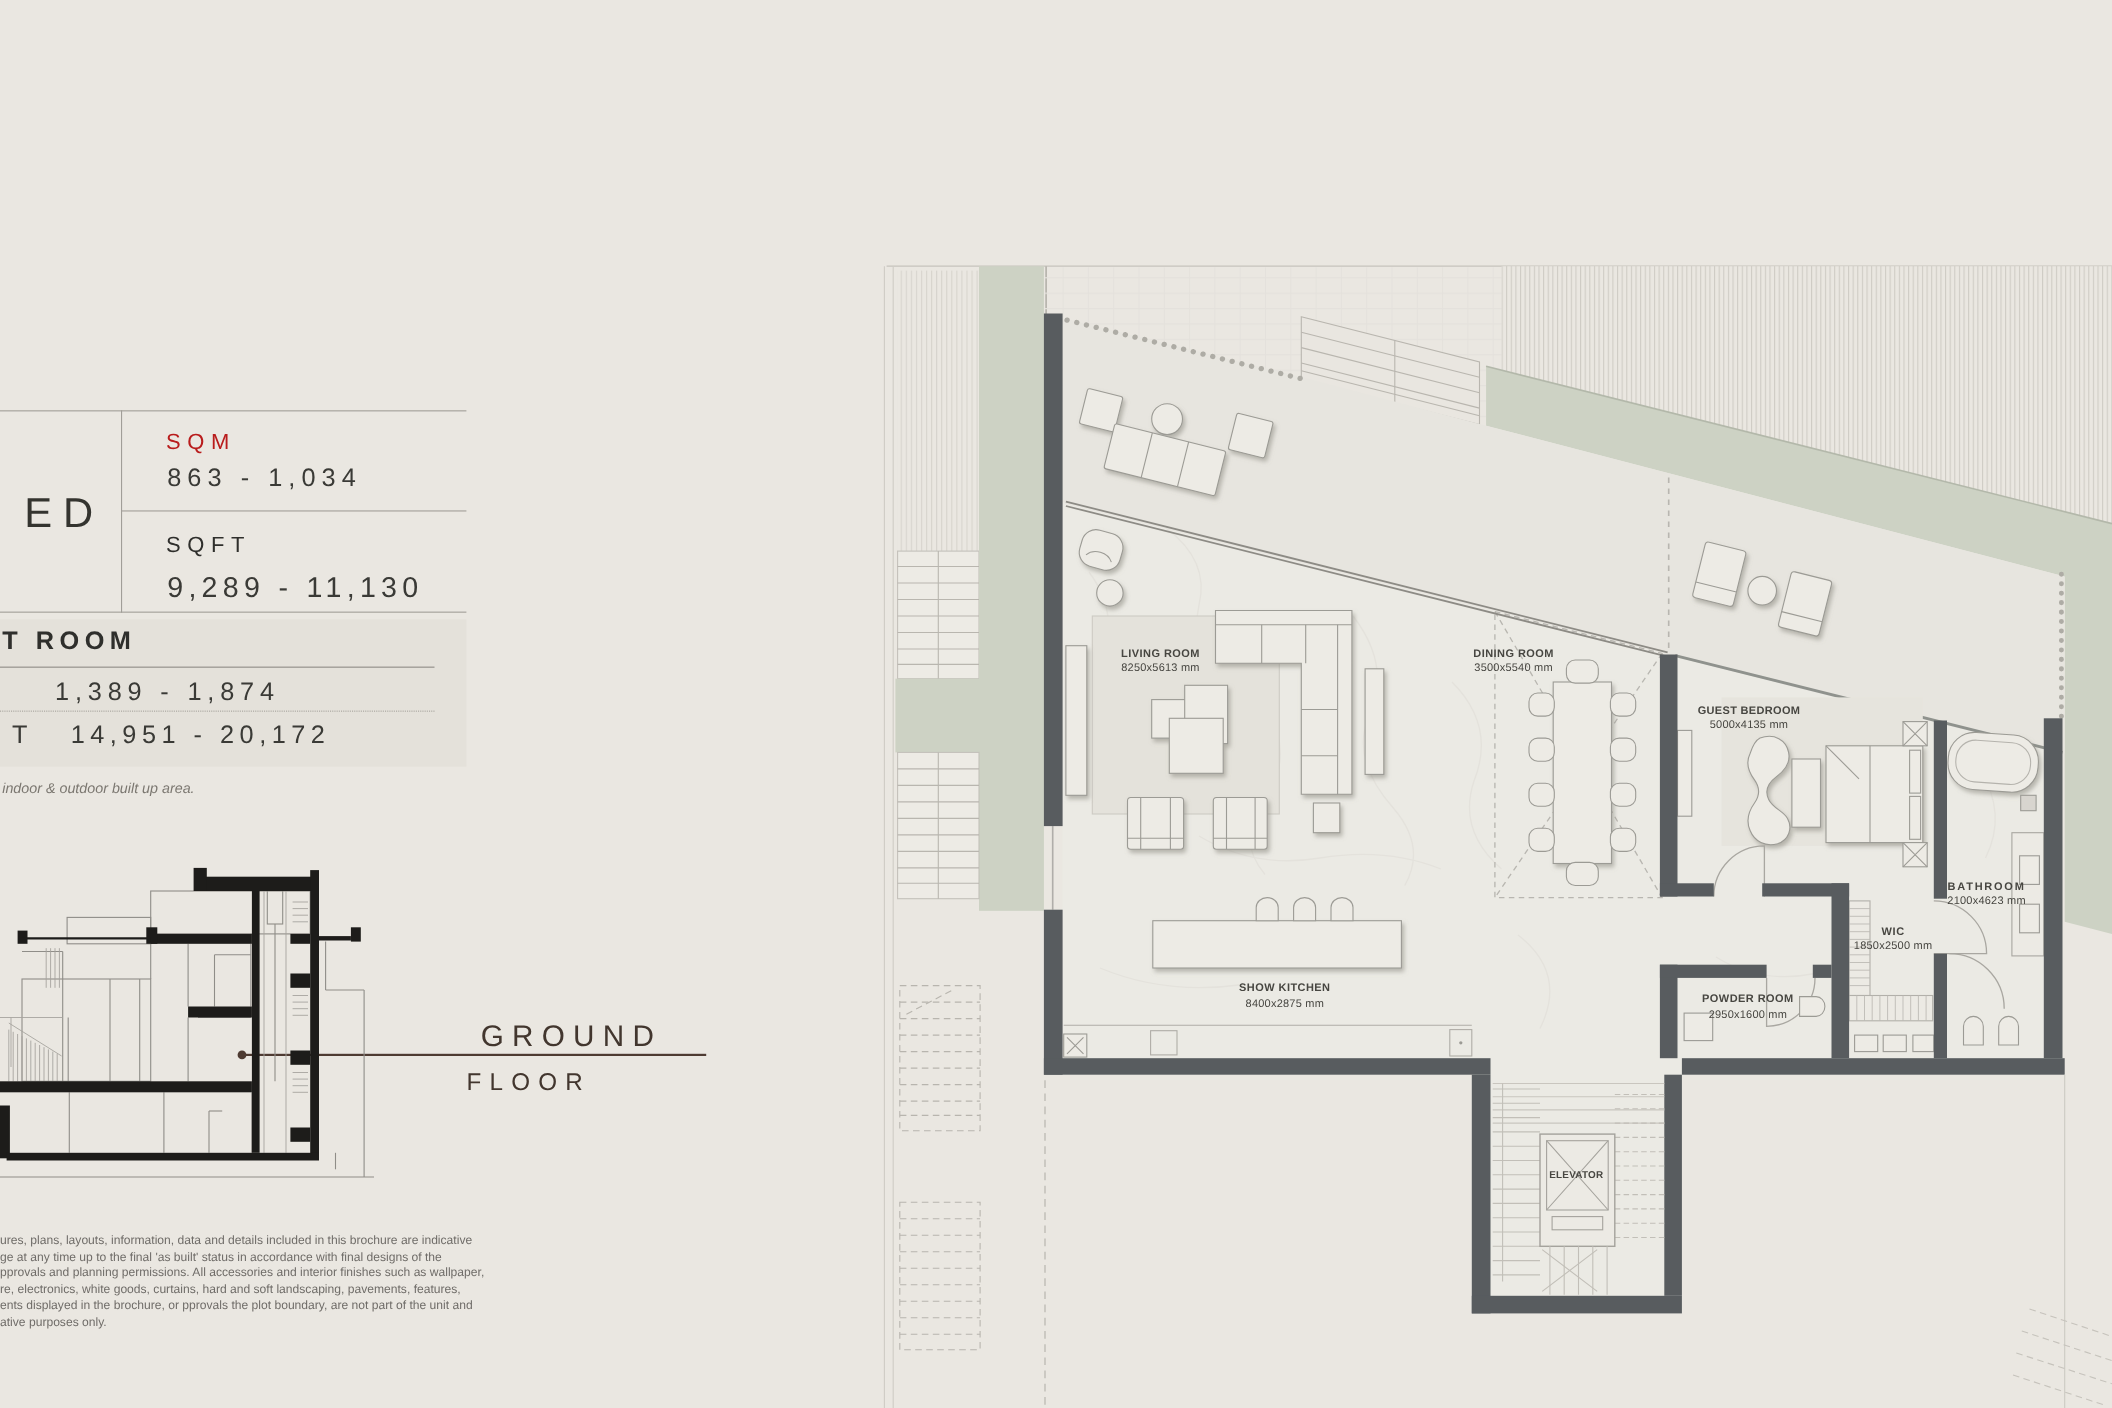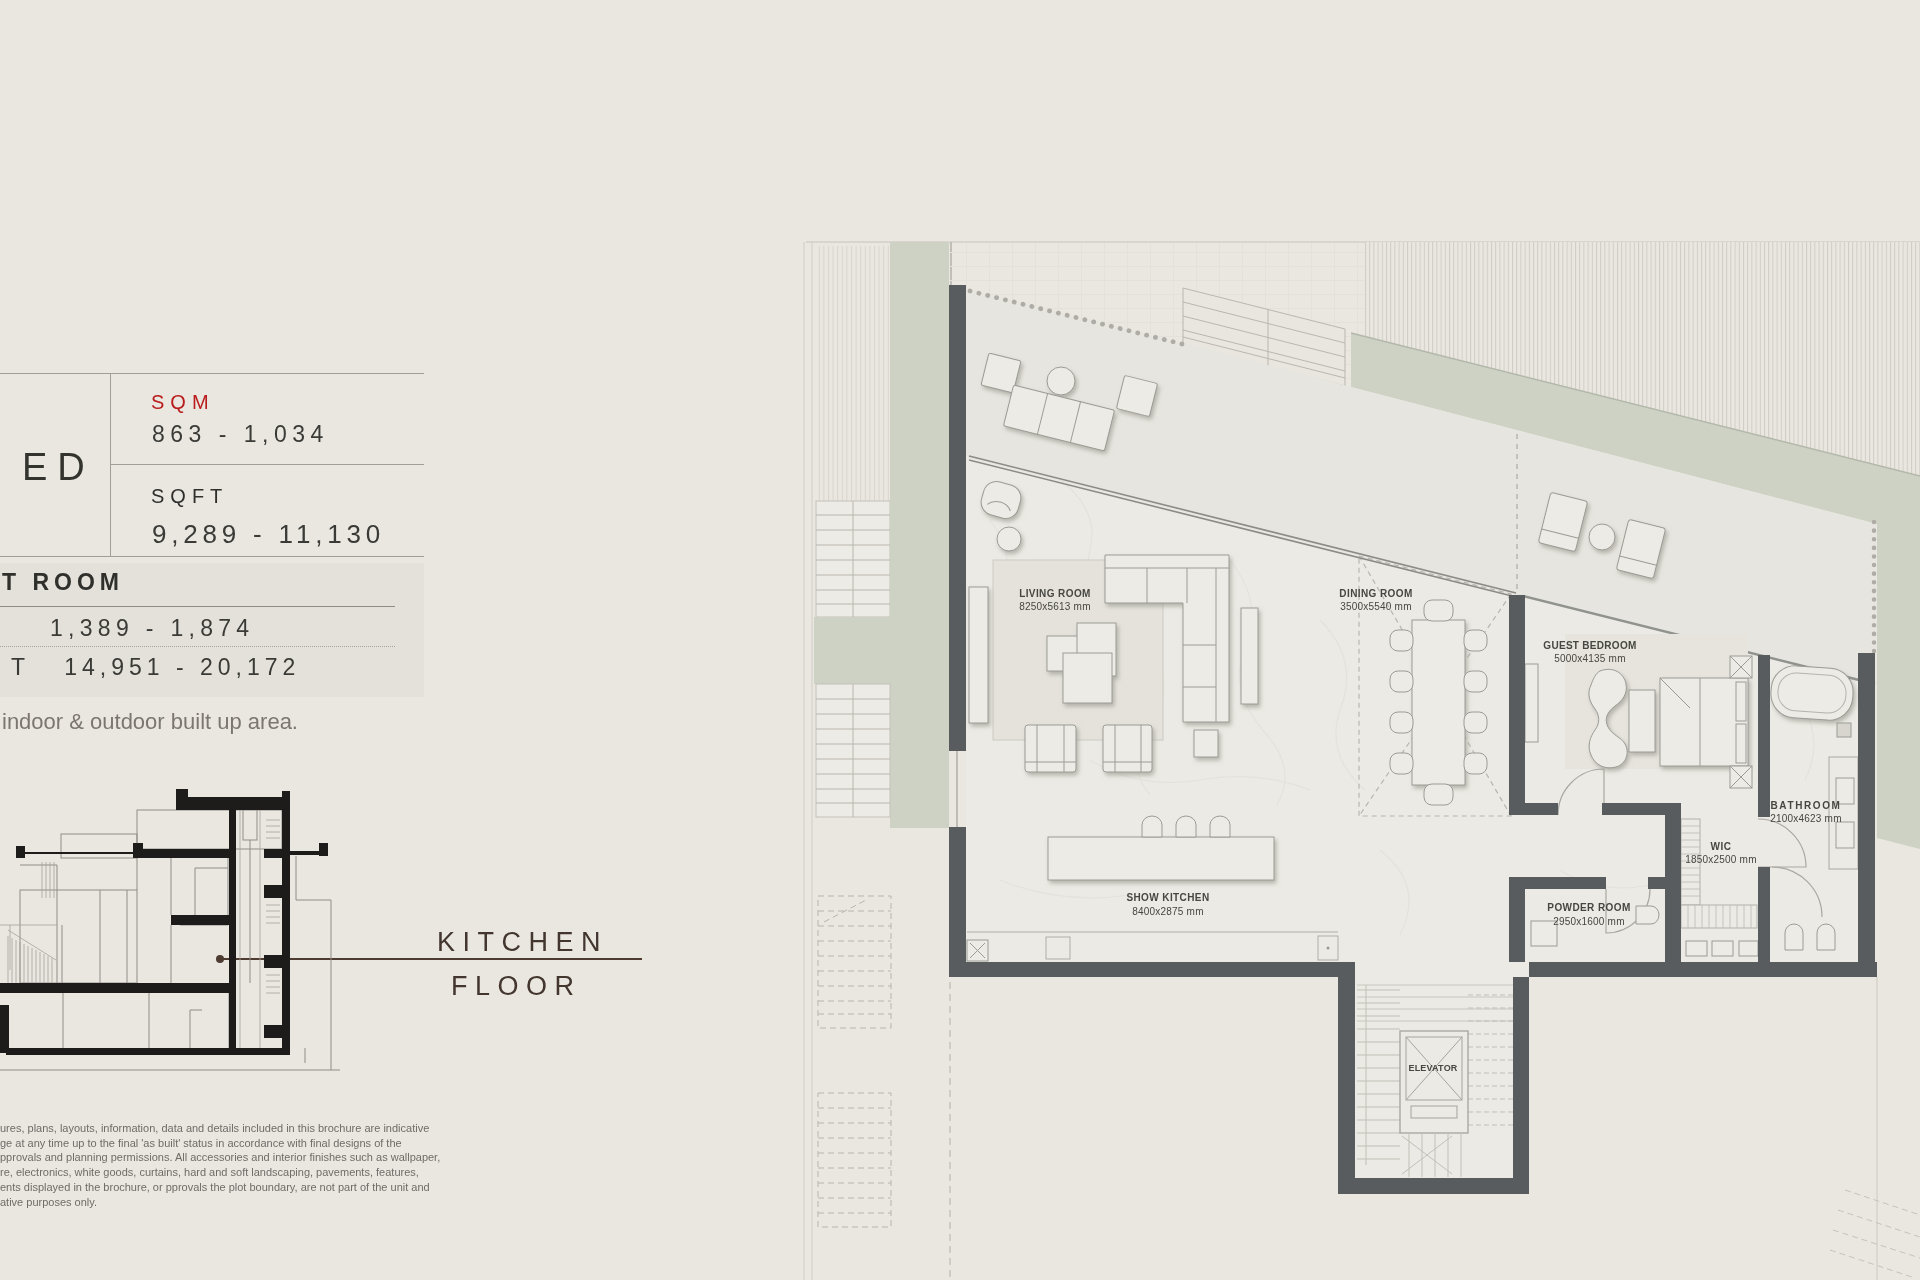--- a/index.html
+++ b/index.html
@@ -35,27 +35,27 @@
 <div class="abs" style="left:2px;top:569px;font-size:23px;font-weight:bold;letter-spacing:5px;color:#2f2f2c;">T ROOM</div>
 
 <div class="abs" style="left:0;top:606px;width:395px;height:1px;background:#8e8b85;"></div>
 
 <div class="abs" style="left:50px;top:615px;font-size:23px;letter-spacing:5.3px;color:#3a3a36;">1,389&nbsp;-&nbsp;1,874</div>
 
 <div class="abs" style="left:0;top:646px;width:395px;border-top:1px dotted #a5a29c;"></div>
 
 <div class="abs" style="left:0;top:654px;font-size:23px;letter-spacing:5px;color:#3a3a36;margin-left:11px;">T&nbsp;&nbsp;&nbsp;14,951&nbsp;-&nbsp;20,172</div>
 
-<div class="abs" style="left:2px;top:709px;font-size:22px;color:#7b7770;">indoor &amp; outdoor built up area.</div>
-
-<div class="abs" style="left:437px;top:927px;font-size:27px;letter-spacing:7.5px;color:#42362e;">KITCHEN</div>
+<div class="abs" style="left:2px;top:709px;font-size:13px;font-style:italic;color:#7b7770;">indoor &amp; outdoor built up area.</div>
+
+<div class="abs" style="left:437px;top:927px;font-size:27px;letter-spacing:7.5px;color:#42362e;">GROUND</div>
 
 <div class="abs" style="left:219px;top:958px;width:423px;height:2px;background:#4e3b32;"></div>
 <div class="abs" style="left:216px;top:955px;width:8px;height:8px;border-radius:50%;background:#4e3b32;"></div>
-<div class="abs" style="left:451px;top:971px;font-size:27px;letter-spacing:7.5px;color:#42362e;">FLOOR</div>
+<div class="abs" style="left:424px;top:971px;font-size:22px;letter-spacing:7.5px;color:#42362e;">FLOOR</div>
 
 <div class="abs" style="left:0;top:1121px;width:430px;">
   <div class="disc">ures, plans, layouts, information, data and details included in this brochure are indicative</div>
   <div class="disc">ge at any time up to the final 'as built' status in accordance with final designs of the</div>
   <div class="disc">pprovals and planning permissions. All accessories and interior finishes such as wallpaper,</div>
   <div class="disc">re, electronics, white goods, curtains, hard and soft landscaping, pavements, features,</div>
   <div class="disc">ents displayed in the brochure, or pprovals the plot boundary, are not part of the unit and</div>
   <div class="disc last">ative purposes only.</div>
 </div>
 

